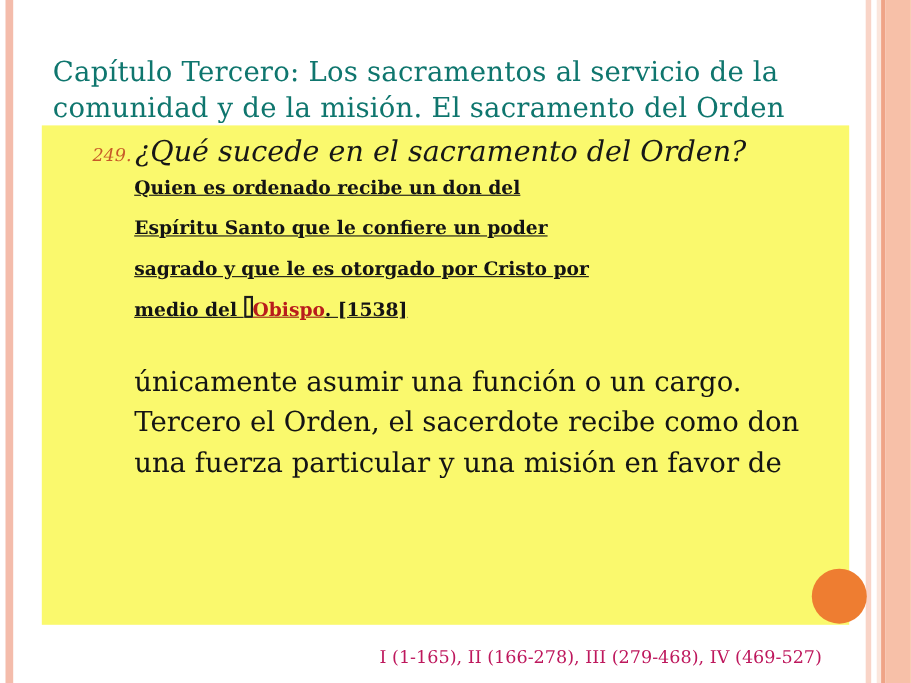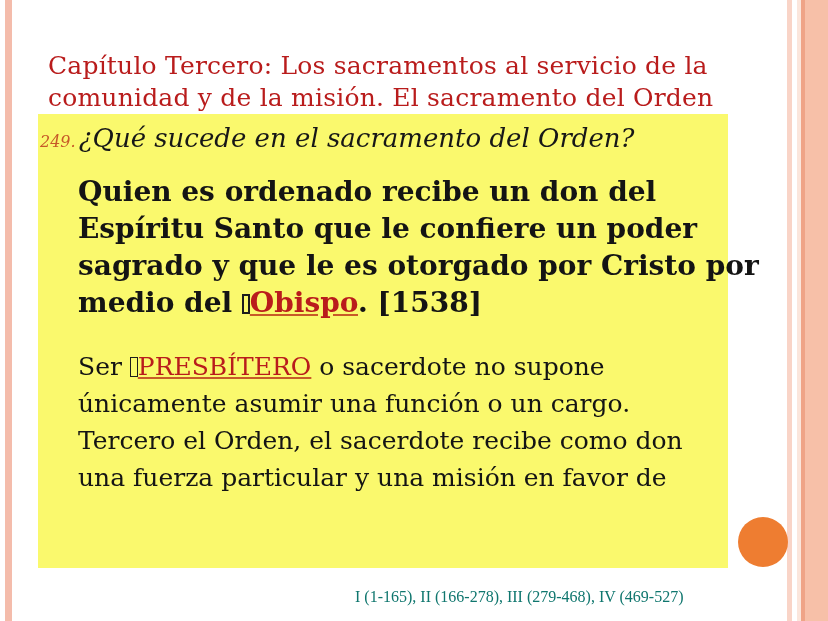--- a/index.html
+++ b/index.html
@@ -14,29 +14,30 @@
   .stripe-left   { left: 5px;   width: 7px;  background: #F4BCAB; }
   .stripe-r1     { left: 787px; width: 5px;  background: #F9D4C7; }
   .stripe-r2     { left: 797px; width: 4px;  background: #FBE6DC; }
   .stripe-r3     { left: 801px; width: 4px;  background: #EFA487; }
   .stripe-r4     { left: 805px; width: 23px; background: #F7C0A8; }
 
   .slide-title {
     position: absolute; left: 48px; top: 50px;
     width: 700px;
     font-size: 25px; line-height: 32px;
-    color: #b91c1c;
+    color: #0f766e;
     letter-spacing: 0.2px;
     white-space: nowrap;
   }
 
   .yellow-panel {
     position: absolute; left: 38px; top: 114px;
     width: 690px; height: 454px;
     background: #FAF96D;
+    padding-left: 44px;
   }
 
   .question-line {
     margin: 9px 0 0 2px;
     white-space: nowrap;
   }
   .q-num {
     color: #C75A28;
     font-style: italic;
     font-size: 16px;
@@ -44,24 +45,24 @@
   }
   .q-text {
     color: #171717;
     font-style: italic;
     font-size: 26px;
   }
 
   .para { color: #141414; margin-left: 40px; }
   .para .line { white-space: nowrap; }
   .para-bold {
-    margin-top: 20px;
     font-weight: bold;
-    font-size: 28px;
+    font-size: 17px;
     line-height: 37px;
+    text-decoration: underline;
   }
   .para-reg {
     margin-top: 27px;
     font-size: 25px;
     line-height: 37px;
   }
 
   .ref-link {
     color: #b91c1c;
     text-decoration: underline;
@@ -73,25 +74,24 @@
     display: inline-block;
     width: 8px; height: 20px;
     border: 2px solid #1c1c1c;
     vertical-align: -2px;
     box-sizing: border-box;
   }
   .glyph-box.light { border-width: 1.5px; }
   .glyph-box.spaced { margin-right: 7px; }
 
   .footer-index {
-    position: absolute; left: 355px; top: 588px;
+    position: absolute; left: 345px; top: 588px;
     font-size: 16px;
-    color: #0f766e;
+    color: #be185d;
     white-space: nowrap;
-    font-family: Liberation Serif, serif;
   }
 
   .accent-circle {
     position: absolute; left: 738px; top: 517px;
     width: 50px; height: 50px;
     border-radius: 50%;
     background: #EE7D31;
   }
 </style>
 </head>
@@ -117,23 +117,20 @@
   <div class="para para-bold">
     <div class="line">Quien es ordenado recibe un don del</div>
     <div class="line">Espíritu Santo que le confiere un poder</div>
     <div class="line">sagrado y que le es otorgado por Cristo por</div>
     <div class="line">
       <span>medio del </span><span class="glyph-box"></span><span class="ref-link">Obispo</span><span>. [1538]</span>
     </div>
   </div>
 
   <div class="para para-reg">
-    <div class="line">
-      <span>Ser </span><span class="glyph-box light"></span><span class="ref-link">PRESBÍTERO</span><span> o sacerdote no supone</span>
-    </div>
     <div class="line">únicamente asumir una función o un cargo.</div>
     <div class="line">Tercero el Orden, el sacerdote recibe como don</div>
     <div class="line">una fuerza particular y una misión en favor de</div>
   </div>
 
 </div>
 
 <div class="footer-index">I (1-165), II (166-278), III (279-468), IV (469-527)</div>
 
 <div class="accent-circle"></div>

